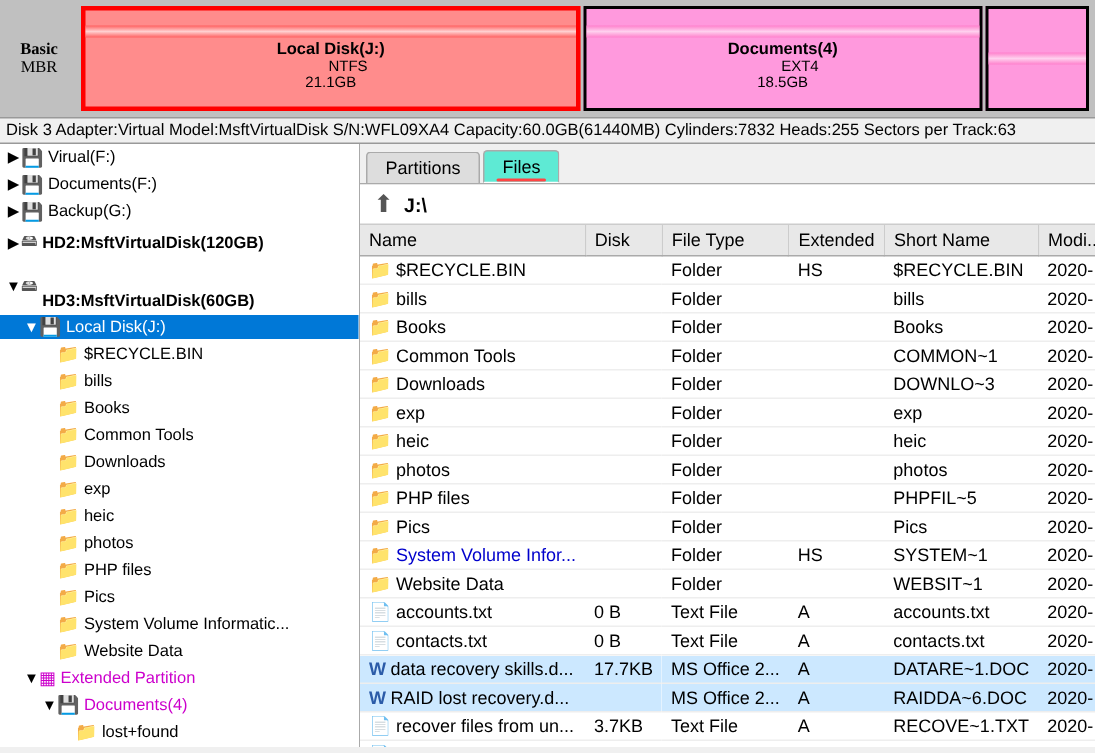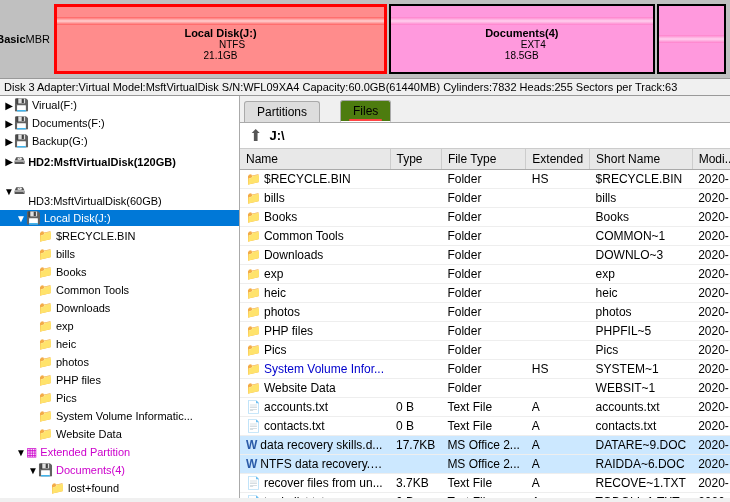--- a/index.html
+++ b/index.html
@@ -1,20 +1,20 @@
 <!DOCTYPE html>
 <html><head>
   <meta charset="utf-8">
   <style>
     * { box-sizing: border-box; margin: 0; padding: 0; }
     body { font-family: 'Segoe UI', Tahoma, Arial, sans-serif; font-size: 12px; background: #f0f0f0; overflow: hidden; width: 730px; height: 502px; }
 
     
     #disk-map { display: flex; align-items: stretch; height: 78px; background: #c0c0c0; padding: 4px 4px 4px 0; gap: 2px; }
-    .disk-label { width: 52px; display: flex; flex-direction: row; align-items: center; justify-content: flex-end; font-size: 11px; color: #000; flex-shrink: 0; padding: 2px; }
+    .disk-label { width: 52px; display: flex; flex-direction: column; align-items: center; justify-content: center; font-size: 11px; color: #000; flex-shrink: 0; padding: 2px; font-family: Liberation Serif, serif; }
     .disk-label .basic { font-weight: bold; }
     .disk-partitions { display: flex; flex: 1; gap: 2px; }
 
     .partition-block { display: flex; flex-direction: column; align-items: center; justify-content: center; border: 2px solid #000; cursor: pointer; }
     .partition-block.selected { border: 3px solid #ff0000; }
     .partition-block .part-bar { width: 100%; height: 8px; }
     .partition-local { flex: 2.5; background: #ff8c8c; }
     .partition-local .part-bar { background: linear-gradient(to bottom, #ff6060, #ffd0d0, #ff6060); }
     .partition-docs { flex: 2; background: #ff99dd; }
     .partition-docs .part-bar { background: linear-gradient(to bottom, #ff80cc, #ffd0ee, #ff80cc); }
@@ -45,22 +45,22 @@
     .indent1 { padding-left: 4px; }
     .indent2 { padding-left: 16px; }
     .indent3 { padding-left: 28px; }
     .indent4 { padding-left: 40px; }
 
     
     #right-panel { flex: 1; display: flex; flex-direction: column; overflow: hidden; }
 
     
     #tabs { display: flex; align-items: flex-end; background: #f0f0f0; padding: 4px 4px 0; border-bottom: 1px solid #aaa; }
-    .tab { padding: 3px 12px; background: #ddd; border: 1px solid #aaa; border-bottom: none; margin-right: 20px; cursor: pointer; font-size: 12px; border-radius: 3px 3px 0 0; }
-    .tab.active { background: #4d7c0f; border-bottom: 1px solid #fff; position: relative; z-index: 1; }
+    .tab { padding: 3px 12px; background: #ddd; border: 1px solid #aaa; border-bottom: none; margin-right: 2px; cursor: pointer; font-size: 12px; border-radius: 3px 3px 0 0; }
+    .tab.active { background: #5eead4; border-bottom: 1px solid #fff; position: relative; z-index: 1; }
     .tab-underline { height: 2px; background: #ff4444; margin-left: 4px; margin-right: 4px; }
 
     
     #path-bar { padding: 3px 6px; background: #fff; border-bottom: 1px solid #ccc; font-size: 12px; display: flex; align-items: center; gap: 4px; }
     #path-bar .nav-btn { font-size: 14px; cursor: pointer; color: #555; background: none; border: none; padding: 0 3px; }
 
     
     #file-table-container { flex: 1; overflow-y: auto; background: #fff; }
     table { width: 100%; border-collapse: collapse; font-size: 12px; }
     thead tr { background: #e8e8e8; position: sticky; top: 0; }
@@ -131,21 +131,21 @@
         <div class="tree-item indent1">
           <span class="expand-icon">▶</span>
           <span class="folder-icon hdd-icon">🖴</span>
           <span class="tree-label" style="font-weight:bold;">HD2:MsftVirtualDisk(120GB)</span>
         </div>
       </li>
       <li>
         <div class="tree-item indent1">
           <span class="expand-icon">▼</span>
           <span class="folder-icon hdd-icon">🖴</span>
-          <span class="tree-label" style="font-weight:normal;margin-top:20px;">HD3:MsftVirtualDisk(60GB)</span>
+          <span class="tree-label" style="font-weight:bold;margin-top:20px;">HD3:MsftVirtualDisk(60GB)</span>
         </div>
       </li>
       <li>
         <div class="tree-item indent2 selected">
           <span class="expand-icon">▼</span>
           <span class="folder-icon">💾</span>
           <span class="tree-label">Local Disk(J:)</span>
         </div>
       </li>
       <li>
@@ -277,21 +277,21 @@
     <div id="path-bar">
       <button class="nav-btn" style="font-size:16px;">⬆</button>
       <span style="font-size:13px; font-weight:bold;">J:\</span>
     </div>
 
     <div id="file-table-container">
       <table>
         <thead>
           <tr>
             <th>Name</th>
-            <th>Type</th>
+            <th>Disk</th>
             <th>File Type</th>
             <th>Extended</th>
             <th>Short Name</th>
             <th>Modi...</th>
           </tr>
         </thead>
         <tbody id="file-tbody">
         <tr>
               <td><span style="color:#ffc107;margin-right:3px;">📁</span><span style="color: rgb(0, 0, 0);">$RECYCLE.BIN</span></td>
               <td></td>
@@ -402,25 +402,25 @@
               <td>Text File</td>
               <td>A</td>
               <td>contacts.txt</td>
               <td>2020-</td>
             </tr>
             <tr class="selected-row">
               <td><span style="color:#2b5ba8;margin-right:3px;font-weight:bold;">W</span><span style="color: rgb(0, 0, 0);">data recovery skills.d...</span></td>
               <td>17.7KB</td>
               <td>MS Office 2...</td>
               <td>A</td>
-              <td>DATARE~9.DOC</td>
+              <td>DATARE~1.DOC</td>
               <td>2020-</td>
             </tr>
             <tr class="selected-row">
-              <td><span style="color:#2b5ba8;margin-right:3px;font-weight:bold;">W</span><span style="color: rgb(0, 0, 0);">NTFS data recovery.d...</span></td>
+              <td><span style="color:#2b5ba8;margin-right:3px;font-weight:bold;">W</span><span style="color: rgb(0, 0, 0);">RAID lost recovery.d...</span></td>
               <td></td>
               <td>MS Office 2...</td>
               <td>A</td>
               <td>RAIDDA~6.DOC</td>
               <td>2020-</td>
             </tr>
             <tr>
               <td><span style="color:#555;margin-right:3px;">📄</span><span style="color: rgb(0, 0, 0);">recover files from un...</span></td>
               <td>3.7KB</td>
               <td>Text File</td>

